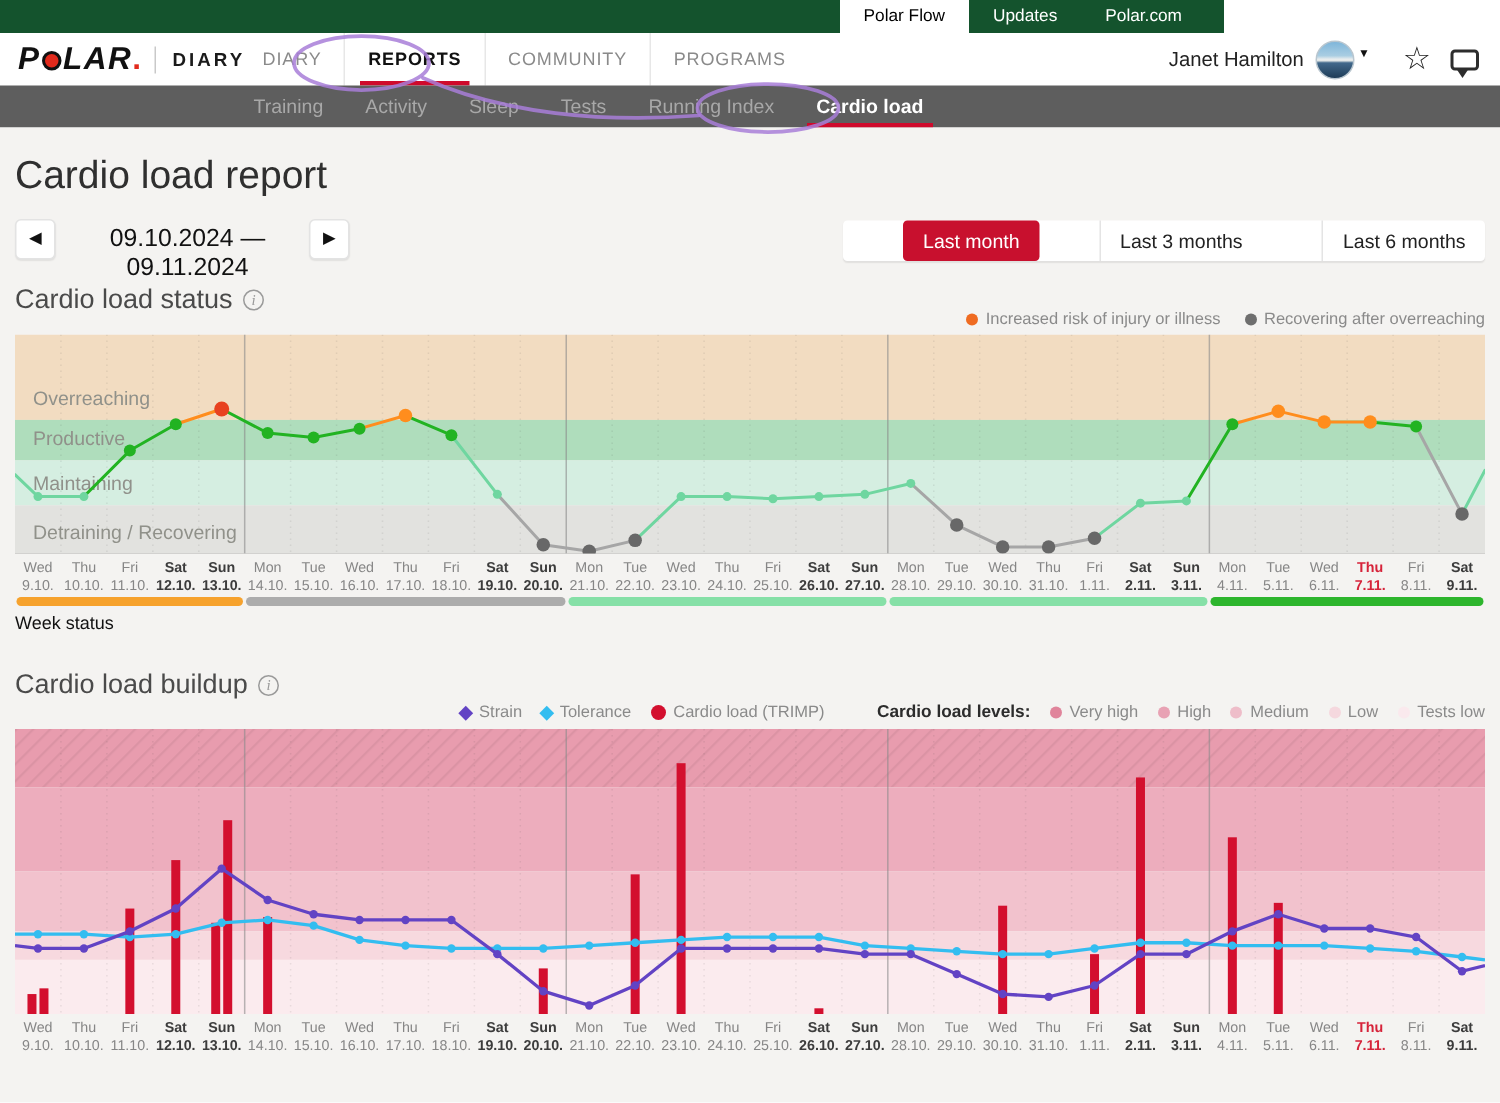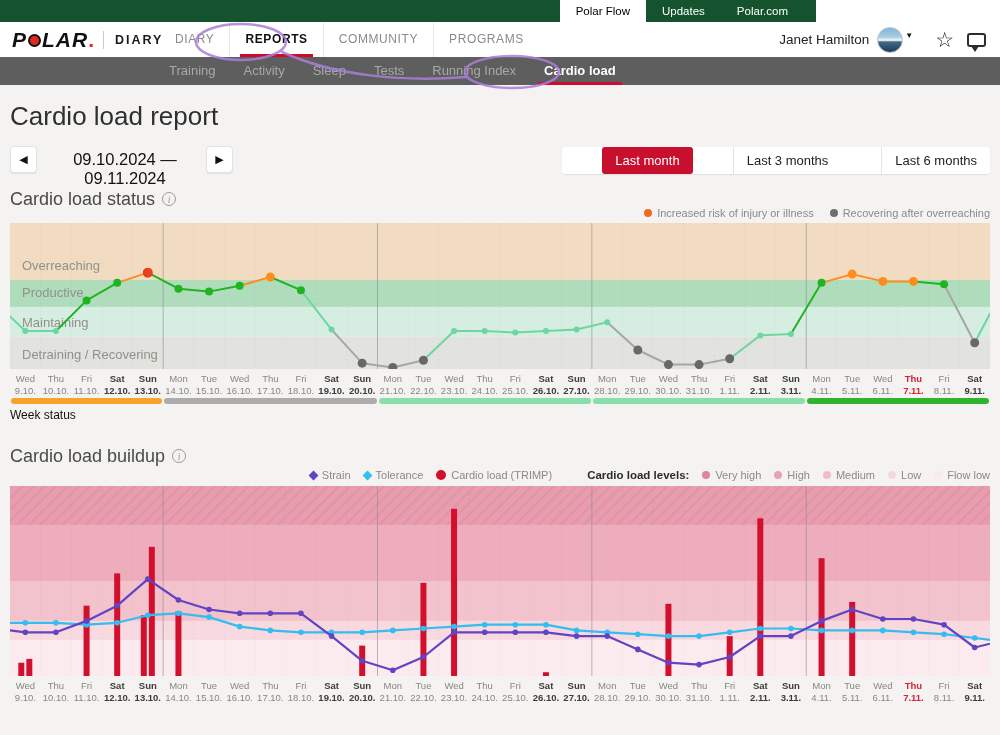--- a/index.html
+++ b/index.html
@@ -440,21 +440,21 @@
         <span class="legend-item">
           <span class="legend-dot" style="background: rgb(238, 189, 201);"></span>
           <span>Medium</span>
         </span>
         <span class="legend-item">
           <span class="legend-dot" style="background: rgb(245, 216, 222);"></span>
           <span>Low</span>
         </span>
         <span class="legend-item">
           <span class="legend-dot" style="background: rgb(250, 233, 237);"></span>
-          <span>Flow low</span>
+          <span>Tests low</span>
         </span>
       </div>
 
     <div class="chart-box" id="buildup-chart">
         <svg viewBox="0 0 980 190" width="980" height="190">
           <defs>
             <pattern id="hatch" width="8" height="8" patternUnits="userSpaceOnUse" patternTransform="rotate(45)">
               <line x1="0" y1="0" x2="0" y2="8" stroke="rgba(0,0,0,0.055)" stroke-width="3"></line>
             </pattern>
           </defs>

